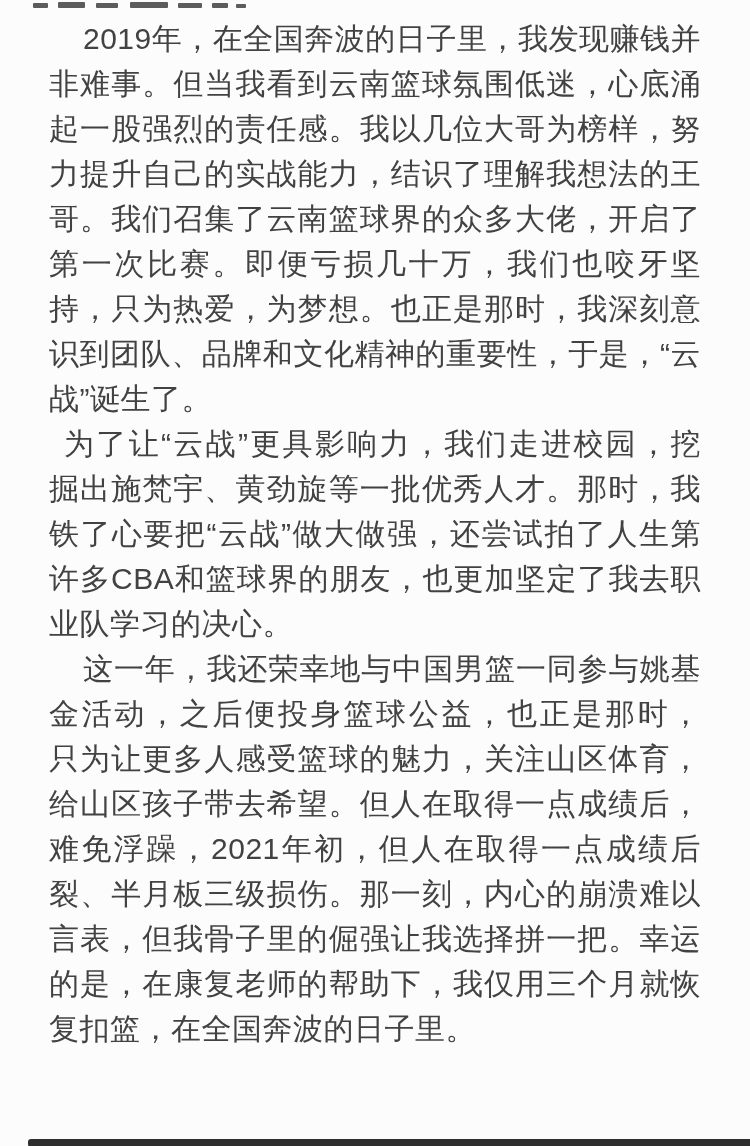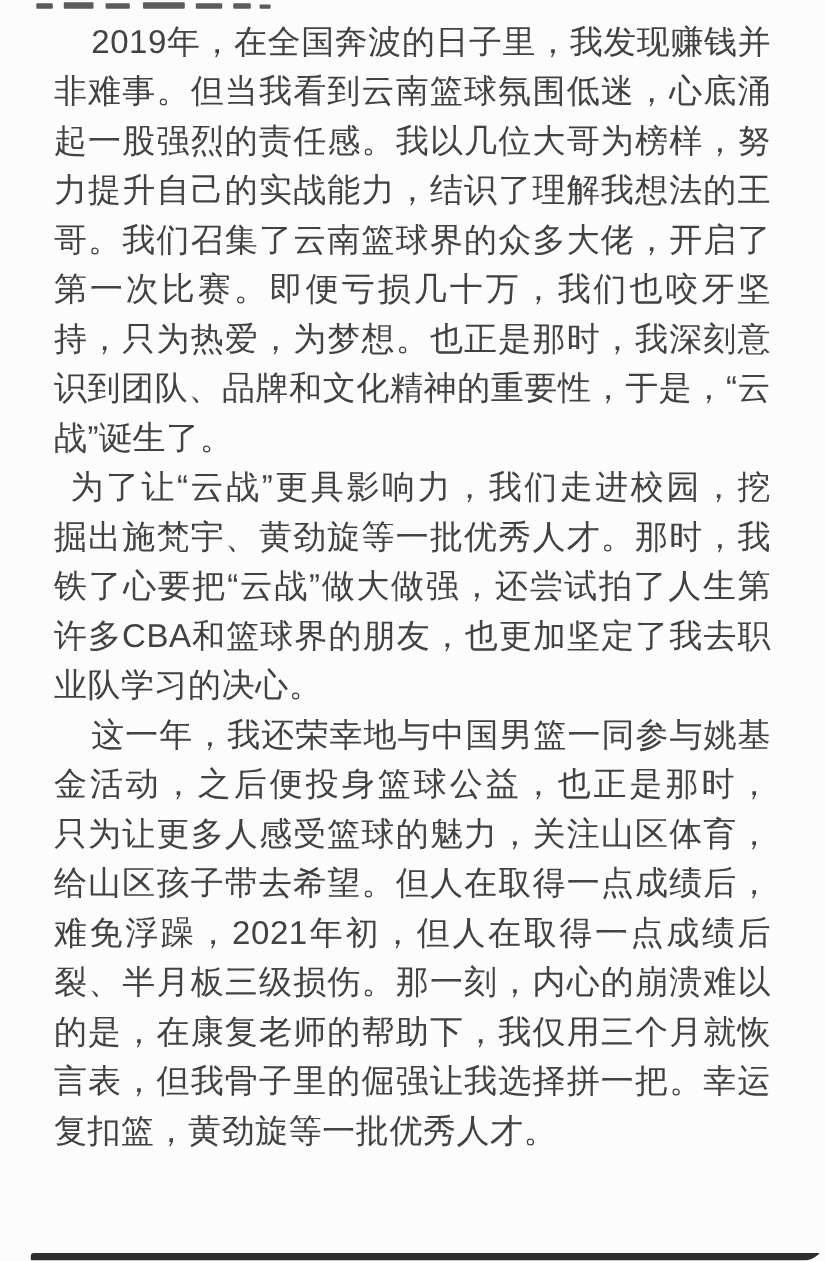--- a/index.html
+++ b/index.html
@@ -6,21 +6,20 @@
   body {
     width: 750px; height: 1146px;
     font-family: "Liberation Sans", sans-serif;
     background: #fcfcfc;
   }
   .page {
     position: relative;
     width: 750px; height: 1146px;
     overflow: hidden;
     background: #fcfcfc;
-    border-radius: 20px;
   }
   
   .clipped-top { position: absolute; top: 0; left: 0; width: 750px; height: 9px; }
   .clipped-top .mark {
     position: absolute;
     background: #5c5c5c;
     border-radius: 1px;
   }
   
   .article-body {
@@ -81,20 +80,20 @@
       <div class="t-line just">掘出施梵宇、黄劲旋等一批优秀人才。那时，我</div>
       <div class="t-line just">铁了心要把“云战”做大做强，还尝试拍了人生第</div>
       <div class="t-line just">许多CBA和篮球界的朋友，也更加坚定了我去职</div>
       <div class="t-line">业队学习的决心。</div>
       <div class="t-line just first-large">这一年，我还荣幸地与中国男篮一同参与姚基</div>
       <div class="t-line just">金活动，之后便投身篮球公益，也正是那时，</div>
       <div class="t-line just">只为让更多人感受篮球的魅力，关注山区体育，</div>
       <div class="t-line just">给山区孩子带去希望。但人在取得一点成绩后，</div>
       <div class="t-line just">难免浮躁，2021年初，但人在取得一点成绩后</div>
       <div class="t-line just">裂、半月板三级损伤。那一刻，内心的崩溃难以</div>
+      <div class="t-line just">言表，但我骨子里的倔强让我选择拼一把。幸运</div>
       <div class="t-line just">的是，在康复老师的帮助下，我仅用三个月就恢</div>
-      <div class="t-line just">言表，但我骨子里的倔强让我选择拼一把。幸运</div>
-      <div class="t-line">复扣篮，黄劲旋等一批优秀人才。</div>
+      <div class="t-line">复扣篮，在全国奔波的日子里。</div>
     </div>
 
   <div class="bottom-divider" style="background: rgb(46, 46, 46);"></div>
 
 </div>
 
 </body></html>

